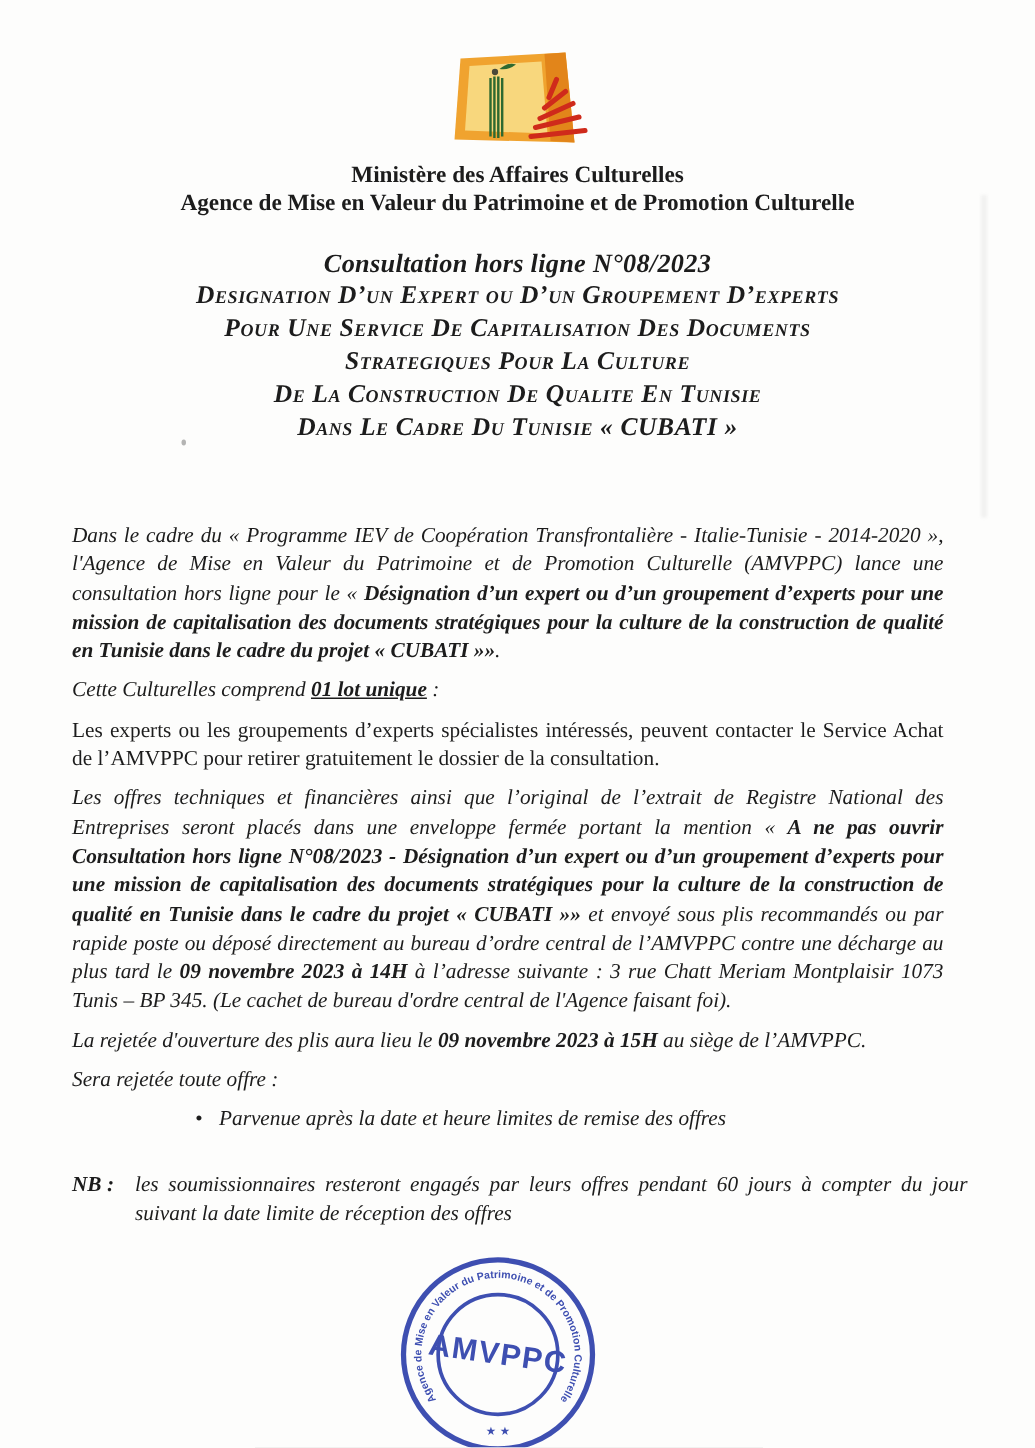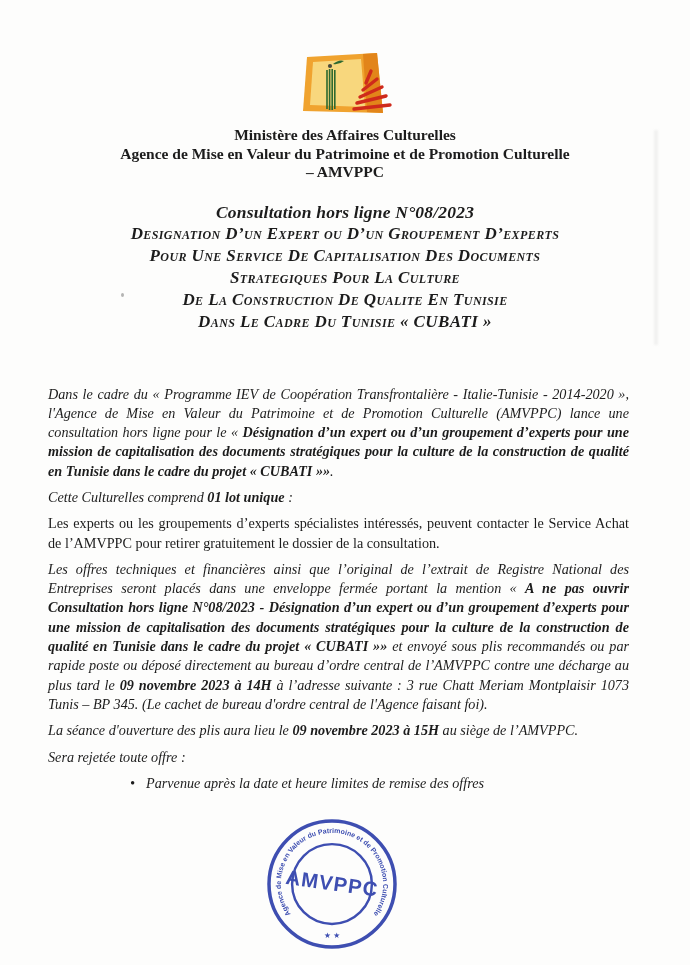--- a/index.html
+++ b/index.html
@@ -6,35 +6,35 @@
   .page{
     position:relative;
     width:690px;height:965px;
     margin:0 auto;
     background:#fdfdfc;
     overflow:hidden;
     color:#1c1c1c;
     font-family:"Liberation Serif", serif;
   }
   
-  .header{text-align:center;padding-top:52px;}
+  .header{text-align:center;padding-top:34px;}
   .logo-wrap{height:70px;margin-bottom:4px;}
   .logo-wrap svg{display:inline-block;}
   .h-line{font-weight:bold;font-size:15.5px;line-height:18.5px;}
   .consult{font-weight:bold;font-style:italic;font-size:17.5px;line-height:21px;margin-top:20px;letter-spacing:.2px;}
   .caps{
     font-weight:bold;font-style:italic;
     font-variant:small-caps;
     font-size:17px;line-height:22px;letter-spacing:.4px;
   }
   
   .doc-body{margin:52px 45px 0 48px;font-style:italic;font-size:14.2px;line-height:19.3px;}
   .doc-body p{margin:0 16px 7px 0;text-align:justify;}
   .b{font-weight:bold;}
-  .u{}
+  .u{text-decoration:underline;}
   .upright{font-style:normal;}
   .bullet-row{display:flex;margin:0 0 7px 0;padding-left:82px;}
   .bullet-marker{width:16px;flex:none;}
   .nb-row{display:flex;margin-top:24px;}
   .nb-label{flex:none;width:42px;font-weight:bold;}
   .nb-text{flex:1;text-align:justify;}
   
   .stamp{width:140px;height:140px;margin:14px 0 0 262px;opacity:.92;}
   
   .speck{position:absolute;left:121px;top:293px;width:3px;height:4px;border-radius:50%;background:rgba(70,70,70,.4);}
@@ -71,21 +71,20 @@
           <line x1="80" y1="27" x2="66" y2="38"></line>
           <line x1="85" y1="35" x2="63" y2="45"></line>
           <line x1="89" y1="44" x2="60" y2="51"></line>
           <line x1="93" y1="53" x2="57" y2="57"></line>
         </g>
       </svg>
     </div>
 
     <div class="h-line">Ministère des Affaires Culturelles</div>
     <div class="h-line">Agence de Mise en Valeur du Patrimoine et de Promotion Culturelle</div>
-    <div class="h-line">– AMVPPC</div>
 
     <div class="consult">Consultation hors ligne N°08/2023</div>
 
     <div class="caps">Designation D’un Expert ou D’un Groupement D’experts</div>
     <div class="caps">Pour Une Service De Capitalisation Des Documents</div>
     <div class="caps">Strategiques Pour La Culture</div>
     <div class="caps">De La Construction De Qualite En Tunisie</div>
     <div class="caps">Dans Le Cadre Du Tunisie « CUBATI »</div>
   </div>
 
@@ -93,29 +92,33 @@
   <div class="doc-body">
 
     <p><span>Dans le cadre du « Programme IEV de Coopération Transfrontalière - Italie-Tunisie - 2014-2020 », l'Agence de Mise en Valeur du Patrimoine et de Promotion Culturelle (AMVPPC) lance une consultation hors ligne pour le « </span><span class="b">Désignation d’un expert ou d’un groupement d’experts pour une mission de capitalisation des documents stratégiques pour la culture de la construction de qualité en Tunisie dans le cadre du projet « CUBATI »»</span><span>.</span></p>
 
     <p><span>Cette Culturelles comprend </span><span class="b u">01 lot unique</span><span> :</span></p>
 
     <p class="upright"><span>Les experts ou les groupements d’experts spécialistes intéressés, peuvent contacter le Service Achat de l’AMVPPC pour retirer gratuitement le dossier de la consultation.</span></p>
 
     <p><span>Les offres techniques et financières ainsi que l’original de l’extrait de Registre National des Entreprises seront placés dans une enveloppe fermée portant la mention « </span><span class="b">A ne pas ouvrir Consultation hors ligne N°08/2023 - Désignation d’un expert ou d’un groupement d’experts pour une mission de capitalisation des documents stratégiques pour la culture de la construction de qualité en Tunisie dans le cadre du projet « CUBATI »»</span><span> et envoyé sous plis recommandés ou par rapide poste ou déposé directement au bureau d’ordre central de l’AMVPPC contre une décharge au plus tard le </span><span class="b">09 novembre 2023 à 14H</span><span> à l’adresse suivante : 3 rue Chatt Meriam Montplaisir 1073 Tunis – BP 345. (Le cachet de bureau d'ordre central de l'Agence faisant foi).</span></p>
 
-    <p><span>La séance d'ouverture des plis aura lieu le </span><span class="b">09 novembre 2023 à 15H</span><span> au siège de l’AMVPPC.</span></p>
+    <p><span>La rejetée d'ouverture des plis aura lieu le </span><span class="b">09 novembre 2023 à 15H</span><span> au siège de l’AMVPPC.</span></p>
 
     <p><span>Sera rejetée toute offre :</span></p>
 
     <div class="bullet-row">
       <span class="bullet-marker">•</span>
       <span>Parvenue après la date et heure limites de remise des offres</span>
     </div>
 
+    <div class="nb-row">
+      <span class="nb-label">NB :</span>
+      <span class="nb-text">les soumissionnaires resteront engagés par leurs offres pendant 60 jours à compter du jour suivant la date limite de réception des offres</span>
+    </div>
   </div>
 
   
   <svg class="stamp" viewBox="0 0 200 200">
     <g style="stroke:var(--stamp-blue)" fill="none">
       <circle cx="100" cy="100" r="90" stroke-width="5"></circle>
       <circle cx="100" cy="100" r="57" stroke-width="3.5"></circle>
     </g>
     <defs>
       <path id="ringArc" d="M 65.8,164.5 A 73,73 0 1 1 134.3,164.5" fill="none"></path>

